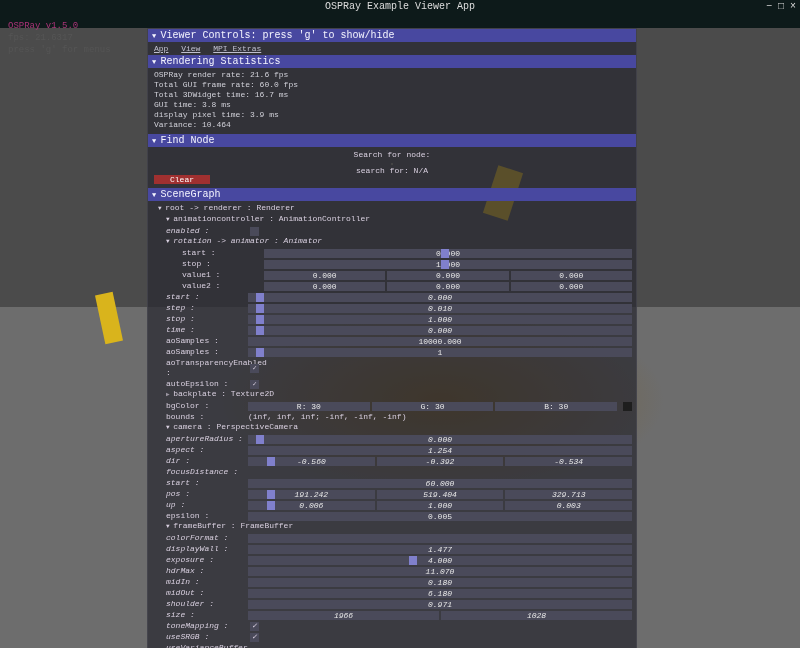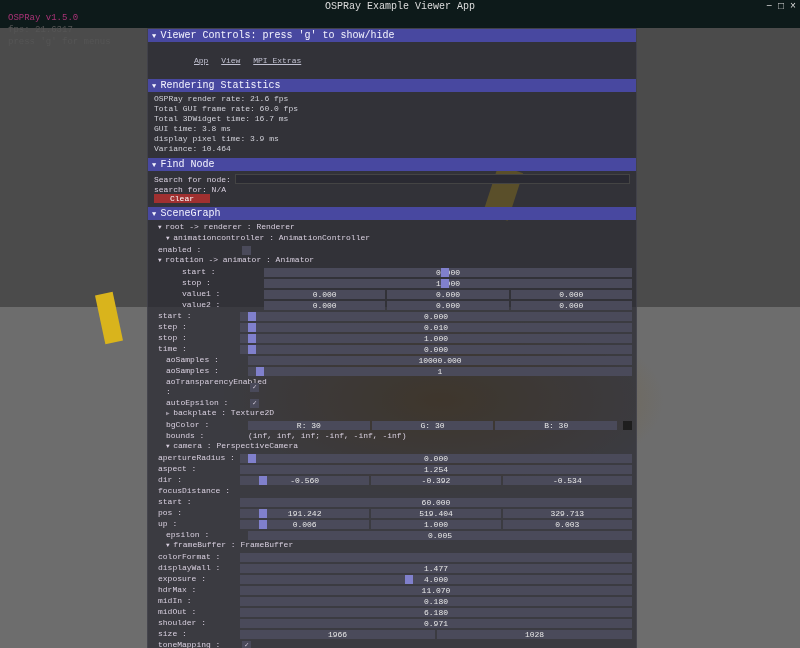--- a/index.html
+++ b/index.html
@@ -38,21 +38,21 @@
     position: absolute;
     left: 0; top: 28px; right: 0; bottom: 0;
     background:
       radial-gradient(ellipse 320px 140px at 55% 60%, rgba(120,90,30,0.95), rgba(120,90,30,0) 70%),
       linear-gradient(#4b4b4b 0%, #4b4b4b 45%, #6d6d6d 45%, #6d6d6d 100%);
   }
   .yellowbits { position:absolute; width:26px; height:50px; background:#d9b41c; }
   
   .hud {
     position: absolute;
-    left: 8px; top: 12px;
+    left: 8px; top: 20px;
     color: #555; font-size: 9px; line-height: 12px;
   }
   .hud .pink { color: #a37; }
   
   .panel {
     position: absolute;
     left: 147px; top: 28px;
     width: 490px;
     background: rgba(40,40,48,0.72);
     border: 1px solid rgba(80,80,90,0.5);
@@ -62,34 +62,34 @@
     background: #4848a0;
     color: #f5f5ff;
     padding: 1px 4px;
     font-size: 10px;
     cursor: pointer;
   }
   .hdr::before { content: "▼ "; font-size: 7px; }
   .sub {
     padding: 2px 6px 4px 6px;
   }
-  .menurow { color: #c0c0d0; padding: 14px 6px; margin-left: 40px; }
+  .menurow { color: #c0c0d0; padding: 2px 6px; }
   .menurow span { margin-right: 8px; text-decoration: underline; cursor:pointer; }
   .statline { color: #d0d0d8; line-height: 10px; }
-  .row { display:flex; align-items:center; gap:4px; margin-top:1px; }
+  .row { display:flex; align-items:center; gap:4px; margin-top:1px;flex-direction:column; }
   .label { color:#d9d0e0; white-space:nowrap; }
   .searchbox {
     flex:1; height:10px; background:#2a2a32; border:1px solid #444;
   }
   .btn-clear { background:#a03030; color:#fff; padding:0 16px; cursor:pointer; width:max-content; }
   .tree { padding: 2px 4px 6px 10px; line-height: 10px; color:#d9d0e0; }
   .caret::before { content:"▼ "; font-size:6px; }
   .caret-r::before { content:"▶ "; font-size:6px; opacity:0.6; }
   .indent1 { margin-left: 8px; }
-  .indent2 { margin-left: 0; }
+  .indent2 { margin-left: 8px; font-style: italic; }
   .indent3 { margin-left: 24px; }
   .slider {
     height:9px; background:#4a4a5a; position:relative; flex:1;
     color:#e8e8e8; text-align:center; line-height:9px; font-size:8px;
   }
   .slider .grab { position:absolute; top:0; height:9px; width:8px; background:#8080cc; }
   .chk { width:9px; height:9px; background:#4a4a5a; display:inline-block; vertical-align:middle; text-align:center; line-height:9px; font-size:7px; margin-left:2px; }
   .vec { display:flex; gap:2px; flex:1; }
   .vec .slider { flex:1; }
   .param { display:flex; align-items:center; gap:4px; margin-top:1px; }

